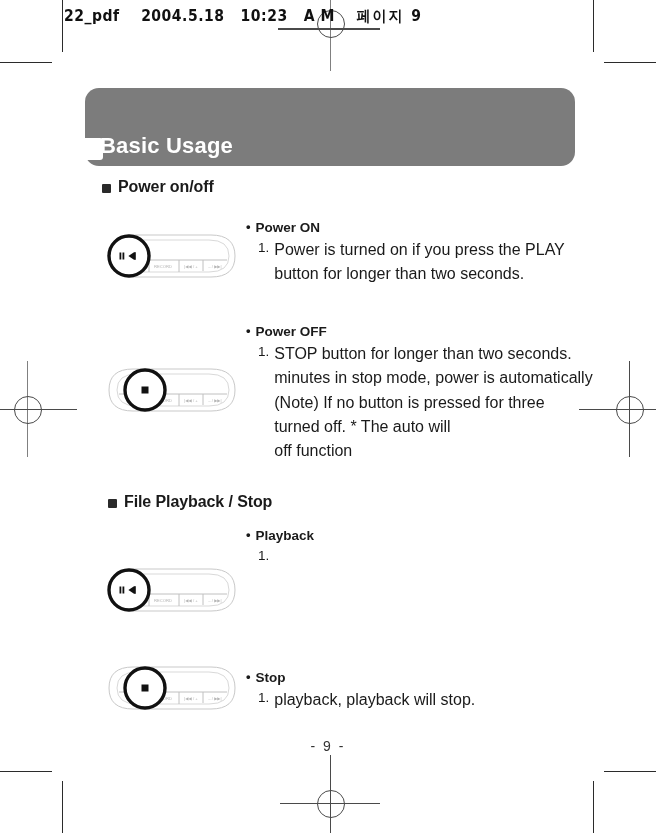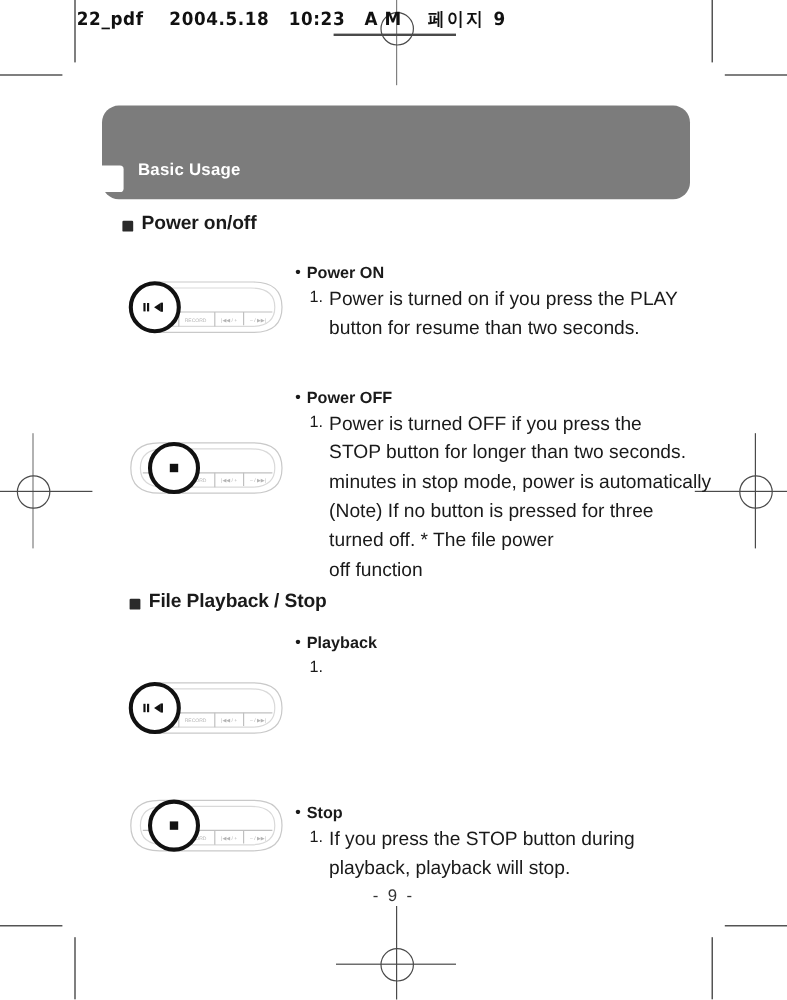--- a/index.html
+++ b/index.html
@@ -37,22 +37,22 @@
   .hdr-rule{position:absolute;left:278px;top:28px;width:102px;height:2px;background:#4a4a4a;}
 
   
   .page{position:absolute;left:0;top:0;width:656px;height:833px;}
 
   .banner{
     position:absolute;left:85px;top:88px;width:490px;height:78px;
     background:#7c7c7c;border-radius:14px;
   }
   .banner-title{
-    position:absolute;left:115px;top:133px;
-    font-size:14px;font-weight:700;color:#ffffff;letter-spacing:.2px;text-align:right;
+    position:absolute;left:100px;top:133px;
+    font-size:22px;font-weight:700;color:#ffffff;letter-spacing:.2px;text-align:right;
   }
   .banner-tab{
     position:absolute;left:79px;top:138px;width:24px;height:22px;
     background:#ffffff;border-radius:3px;
   }
 
   .sec-head{
     position:absolute;display:flex;align-items:center;gap:7px;
     font-size:16px;font-weight:700;color:#1a1a1a;letter-spacing:-.1px;
   }
@@ -144,21 +144,21 @@
 
   <div class="blk" style="left:246px;top:220px;">
     <div class="bullet-line">
       <span class="dot">•</span>
       <span>Power ON</span>
     </div>
     <div class="numitem" style="padding-left:12px;">
       <span class="num">1.</span>
       <span class="body">
         <div>Power is turned on if you press the PLAY</div>
-        <div>button for resume than two seconds.</div>
+        <div>button for longer than two seconds.</div>
       </span>
     </div>
   </div>
 
   <div class="device" style="left:103px;top:232px;">
     <svg class="dev-svg" width="135" height="48" viewBox="0 0 135 48">
       <path d="M30 3 H108 Q132 3 132 24 Q132 45 108 45 H30 Q6 45 6 24 Q6 3 30 3 Z" fill="#ffffff" stroke="#c9c9c9" stroke-width="1"></path>
       <path d="M34 8 H106 Q126 8 126 24 Q126 40 106 40 H34 Q14 40 14 24 Q14 8 34 8 Z" fill="#ffffff" stroke="#d9d9d9" stroke-width="1"></path>
       <g stroke="#c0c0c0" stroke-width="1" fill="none">
         <path d="M16 28 H124"></path>
@@ -183,25 +183,24 @@
   </div>
 
   <div class="blk" style="left:246px;top:324px;">
     <div class="bullet-line">
       <span class="dot">•</span>
       <span>Power OFF</span>
     </div>
     <div class="numitem" style="padding-left:12px;">
       <span class="num">1.</span>
       <span class="body">
-        <div>Power is turned OFF if you press the</div>
         <div>STOP button for longer than two seconds.</div>
         <div>minutes in stop mode, power is automatically</div>
         <div>(Note) If no button is pressed for three</div>
-        <div>turned off. * The file power</div>
+        <div>turned off. * The auto will</div>
         <div>off function</div>
       </span>
     </div>
   </div>
 
   <div class="device" style="left:103px;top:366px;">
     <svg class="dev-svg" width="135" height="48" viewBox="0 0 135 48">
       <path d="M30 3 H108 Q132 3 132 24 Q132 45 108 45 H30 Q6 45 6 24 Q6 3 30 3 Z" fill="#ffffff" stroke="#c9c9c9" stroke-width="1"></path>
       <path d="M34 8 H106 Q126 8 126 24 Q126 40 106 40 H34 Q14 40 14 24 Q14 8 34 8 Z" fill="#ffffff" stroke="#d9d9d9" stroke-width="1"></path>
       <g stroke="#c0c0c0" stroke-width="1" fill="none">
@@ -262,21 +261,20 @@
   </div>
 
   <div class="blk" style="left:246px;top:670px;">
     <div class="bullet-line">
       <span class="dot">•</span>
       <span>Stop</span>
     </div>
     <div class="numitem" style="padding-left:12px;">
       <span class="num">1.</span>
       <span class="body">
-        <div>If you press the STOP button during</div>
         <div>playback, playback will stop.</div>
       </span>
     </div>
   </div>
 
   <div class="device" style="left:103px;top:664px;">
     <svg class="dev-svg" width="135" height="48" viewBox="0 0 135 48">
       <path d="M30 3 H108 Q132 3 132 24 Q132 45 108 45 H30 Q6 45 6 24 Q6 3 30 3 Z" fill="#ffffff" stroke="#c9c9c9" stroke-width="1"></path>
       <path d="M34 8 H106 Q126 8 126 24 Q126 40 106 40 H34 Q14 40 14 24 Q14 8 34 8 Z" fill="#ffffff" stroke="#d9d9d9" stroke-width="1"></path>
       <g stroke="#c0c0c0" stroke-width="1" fill="none">

